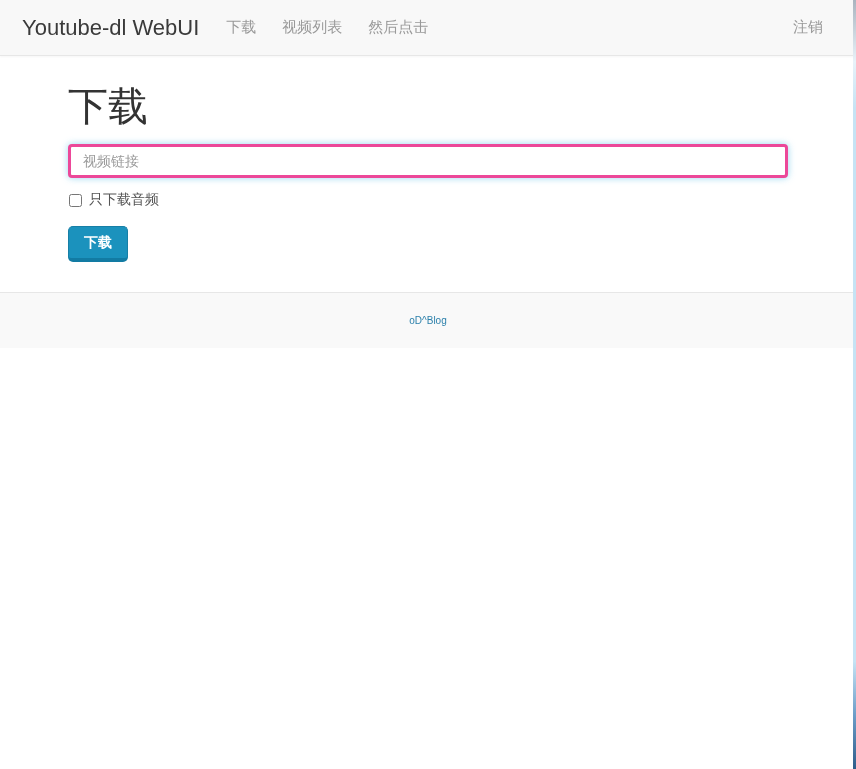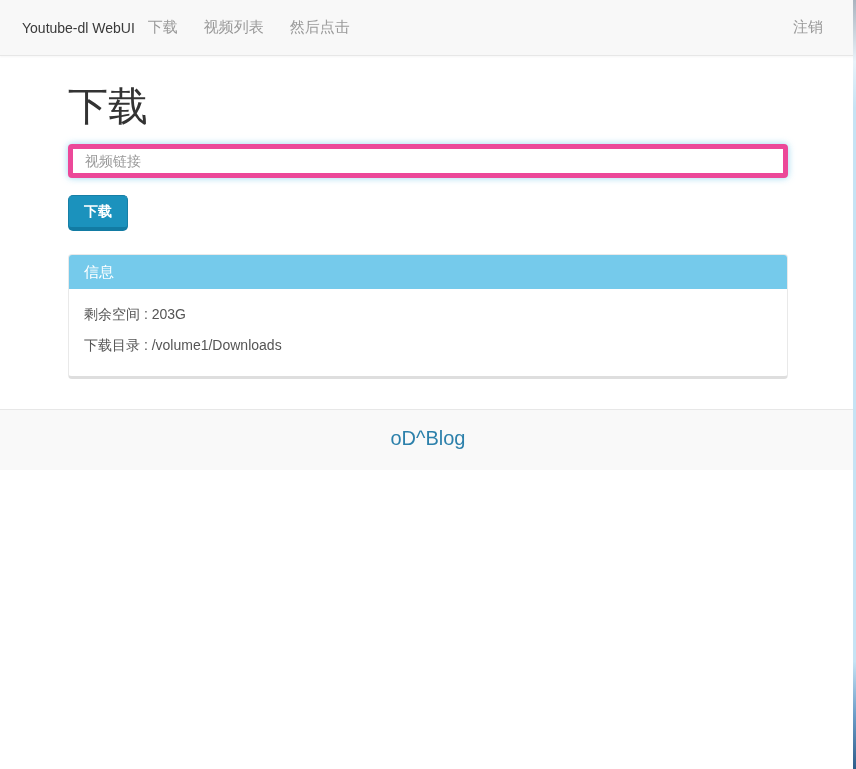--- a/index.html
+++ b/index.html
@@ -17,23 +17,24 @@
   .navbar {
     height: 56px;
     background: #f8f8f8;
     border-bottom: 1px solid #e7e7e7;
     box-shadow: 0 1px 2px rgba(0,0,0,0.04);
     display: flex;
     align-items: center;
     padding: 0 20px 0 22px;
   }
   .navbar-brand {
-    font-size: 14px;
+    font-size: 22px;
     color: #3a3a3a;
     text-decoration: none;
+    margin-right: 14px;
     white-space: nowrap;
   }
   .nav-links { display: flex; align-items: center; }
   .nav-link {
     font-size: 15px;
     color: #999999;
     text-decoration: none;
     padding: 0 13px;
     white-space: nowrap;
     cursor: pointer;
@@ -62,21 +63,21 @@
     margin: 0 0 15px 0;
     line-height: 1.15;
   }
   .url-input {
     width: 100%;
     height: 34px;
     padding: 6px 12px;
     font-size: 14px;
     font-family: inherit;
     color: #555555;
-    border: 5px solid #ec4899;
+    border: 3px solid #ec4899;
     border-radius: 4px;
     outline: none;
     box-shadow: 0 0 7px rgba(117,202,235,0.75);
   }
   .url-input::placeholder { color: #999999; opacity: 1; }
 
   .checkbox-row {
     margin-top: 13px;
     font-size: 14px;
     color: #555555;
@@ -133,21 +134,21 @@
   
   .footer {
     margin-top: 30px;
     background: #f9f9f9;
     border-top: 1px solid #e7e7e7;
     text-align: center;
     padding: 17px 0 20px 0;
   }
   .footer a {
     color: #2c80ab;
-    font-size: 20px;
+    font-size: 10px;
     text-decoration: none;
     cursor: pointer;
   }
 
   
   .edge-strip {
     position: absolute;
     top: 0; right: 0;
     width: 3px; height: 769px;
     background: linear-gradient(
@@ -171,31 +172,28 @@
     <a class="nav-link">注销</a>
   </div>
 </nav>
 
 <main class="container">
 
   <h1 class="page-title">下载</h1>
 
   <input type="text" class="url-input" placeholder="视频链接" style="">
 
+  <div class="checkbox-row">
+    <input type="checkbox" id="audio-only" style="">
+    <label for="audio-only">只下载音频</label>
+  </div>
 
   <button class="btn-primary">下载</button>
 
   
-  <section class="panel">
-    <div class="panel-heading">信息</div>
-    <div class="panel-body">
-      <p>剩余空间 : 203G</p>
-      <p>下载目录 : /volume1/Downloads</p>
-    </div>
-  </section>
 
   
 
 </main>
 
 <footer class="footer">
   <a>oD^Blog</a>
 </footer>
 
 <div class="edge-strip"></div>

